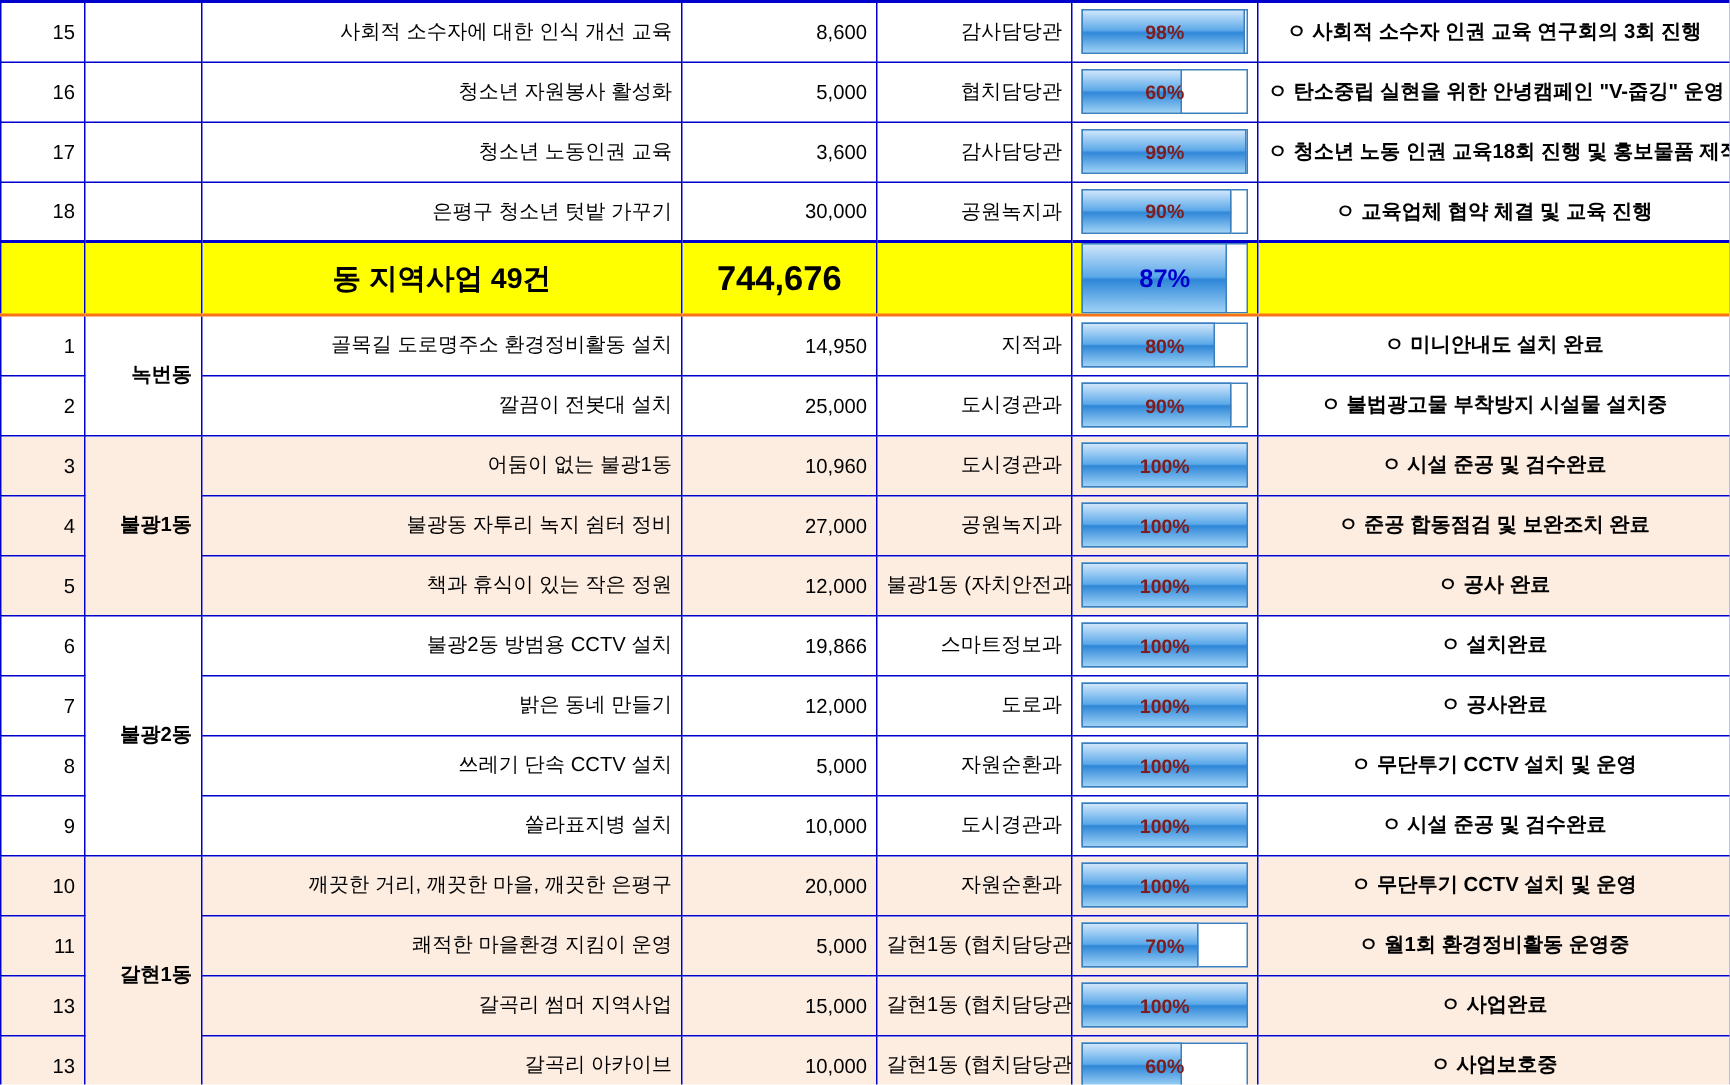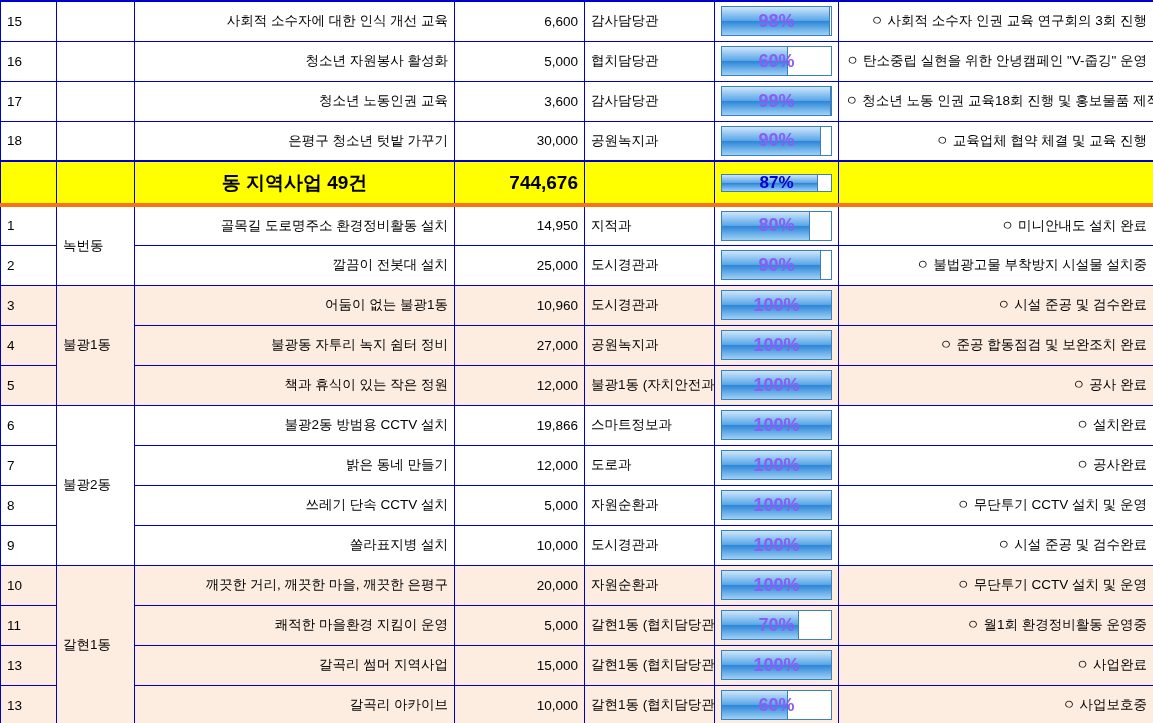--- a/index.html
+++ b/index.html
@@ -24,47 +24,47 @@
     font-size: 13.5px;
     color: #000000;
     padding: 0 6px;
     height: 40px;
     vertical-align: middle;
     box-sizing: border-box;
     overflow: hidden;
     white-space: nowrap;
   }
   
-  .c-no    { width: 56px;  text-align: left; }
-  .c-dong  { width: 78px;  text-align: left; font-weight: normal; }
+  .c-no    { width: 56px;  text-align: right; }
+  .c-dong  { width: 78px;  text-align: right; font-weight: bold; }
   .c-name  { width: 320px; text-align: right; }
   .c-amt   { width: 130px; text-align: right; padding-right: 10px; }
-  .c-dept  { width: 130px; text-align: left; }
+  .c-dept  { width: 130px; text-align: right; }
   .c-prog  { width: 124px; padding: 0 4px; }
-  .c-note  { width: 315px; text-align: right; }
+  .c-note  { width: 315px; text-align: center; font-weight: bold; }
 
   .row-white td { background: #ffffff; }
   .row-peach td { background: #fdece0; }
 
   
   tr.summary td {
     background: #ffff00;
     height: 44px;
     border-top: 2px solid #0000cc;
-    border-bottom: 4px solid #f97316;
+    border-bottom: 2px solid #f97316;
   }
   tr.summary .c-name {
     text-align: center;
     font-weight: bold;
     font-size: 19px;
   }
   tr.summary .c-amt {
     font-weight: bold;
-    font-size: 19px;
-    text-align: right;
+    font-size: 23px;
+    text-align: center;
   }
   tr.summary .c-prog { background: #ffff00; }
 
   
   .bar-wrap {
     position: relative;
     width: 100%;
     height: 30px;
     background: transparent;
   }
@@ -83,29 +83,29 @@
     border: 1px solid #3b7fbf;
     box-sizing: border-box;
     background: #ffffff;
   }
   .bar-label {
     position: absolute;
     left: 0; right: 0; top: 0; bottom: 0;
     display: flex;
     align-items: center;
     justify-content: center;
-    font-size: 18px;
+    font-size: 13px;
     font-weight: bold;
-    color: #8b5cf6;
+    color: #7f1d1d;
   }
   tr.summary .bar-label {
     font-size: 17px;
     color: #0000cc;
   }
-  tr.summary .bar-wrap { height: 18px; }
+  tr.summary .bar-wrap { height: 47px; }
 
   .two-line {
     white-space: normal;
     line-height: 1.15;
     font-size: 12.5px;
   }
 </style>
 </head>
 <body>
 
@@ -118,21 +118,21 @@
       <col style="width:130px">
       <col style="width:124px">
       <col style="width:315px">
   </colgroup>
   <tbody>
 
     <tr class="row-white">
       <td class="c-no">15</td>
       <td class="c-dong"></td>
       <td class="c-name">사회적 소수자에 대한 인식 개선 교육</td>
-      <td class="c-amt">6,600</td>
+      <td class="c-amt">8,600</td>
       <td class="c-dept">감사담당관</td>
       <td class="c-prog">
         <div class="bar-wrap">
           <div class="bar-track"></div>
           <div class="bar-fill" style="width: 98%;"></div>
           <div class="bar-label">98%</div>
         </div>
       </td>
       <td class="c-note">ㅇ 사회적 소수자 인권 교육 연구회의 3회 진행</td>
     </tr>

